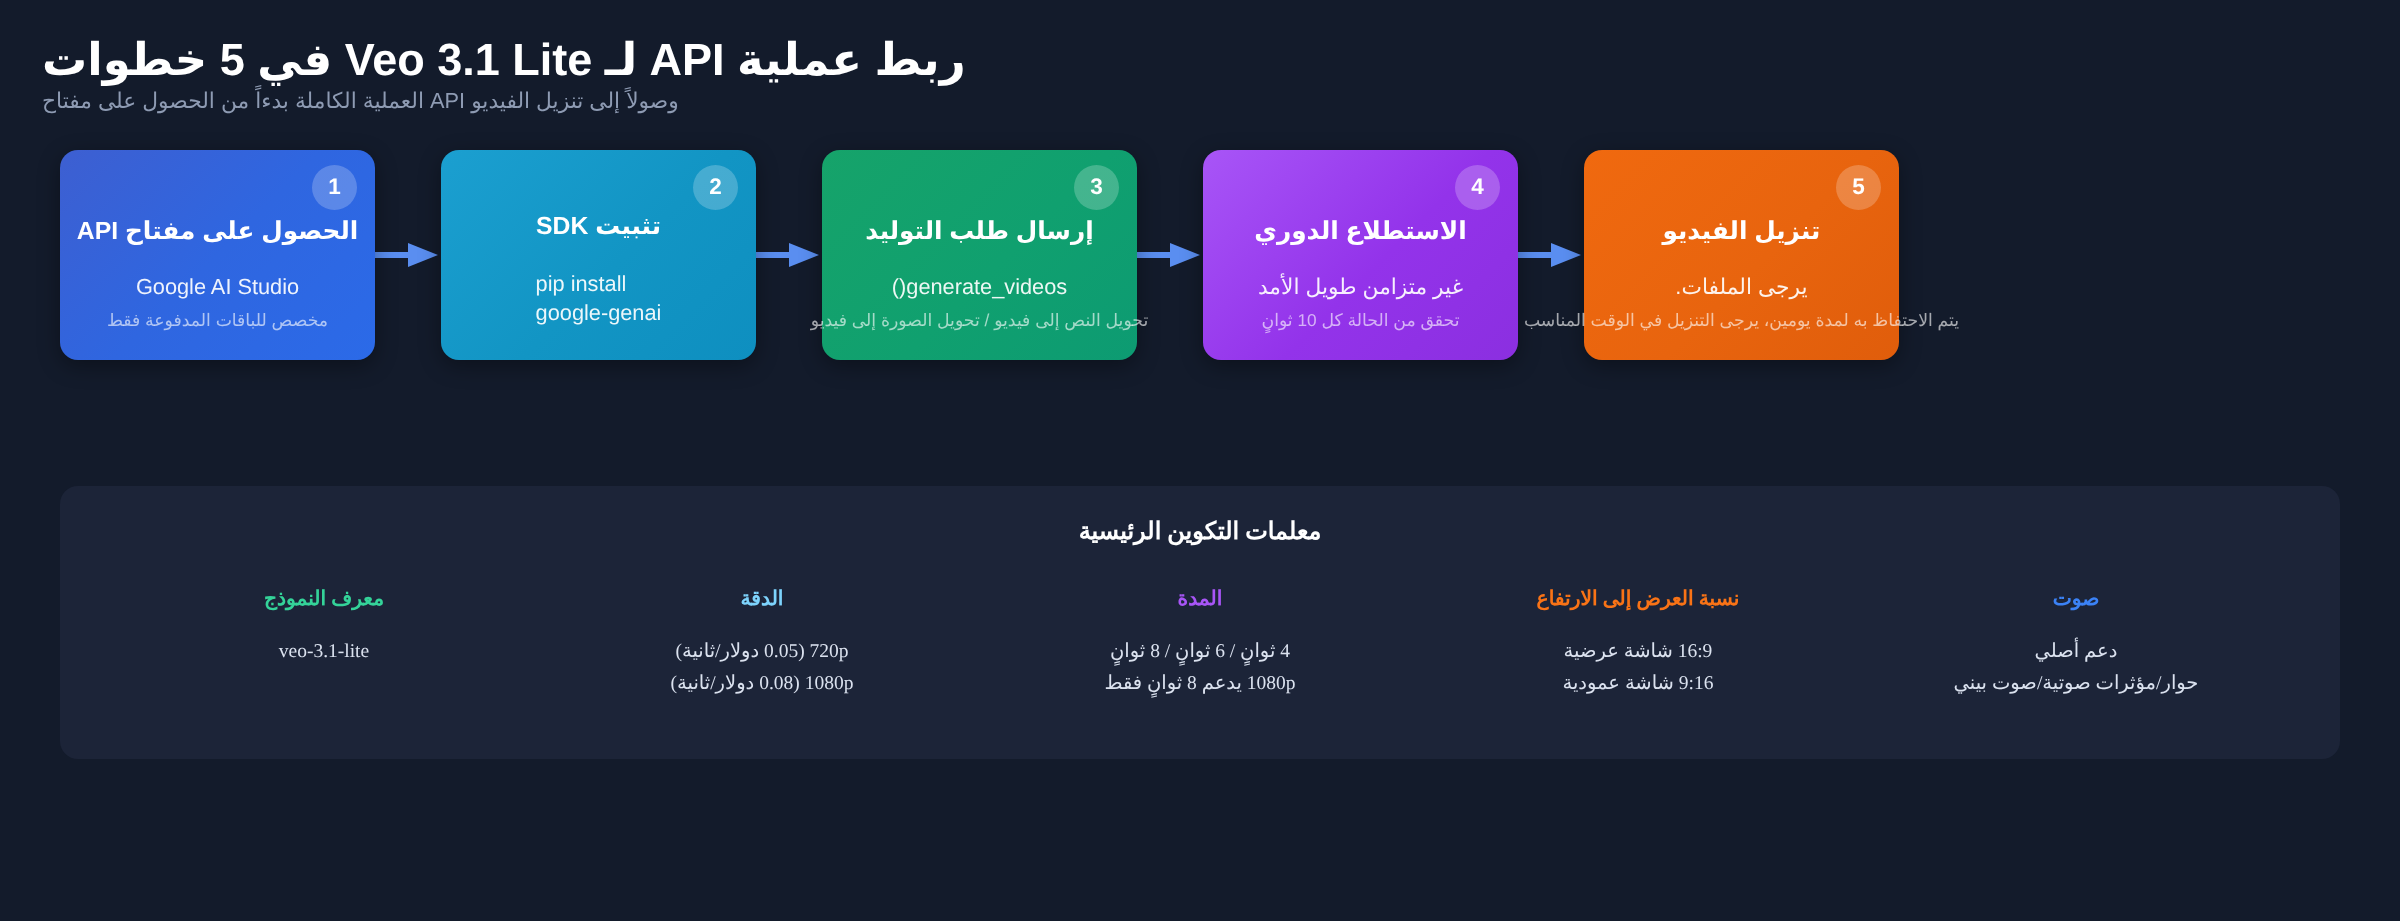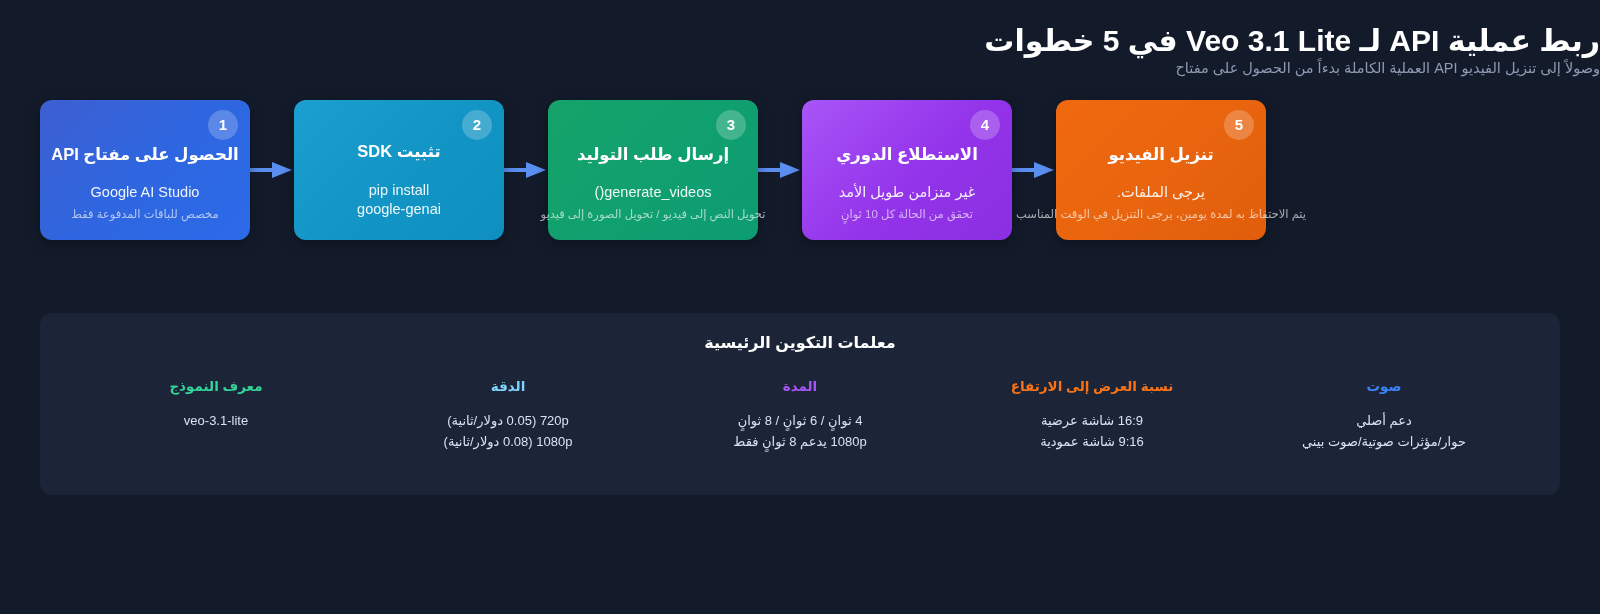--- a/index.html
+++ b/index.html
@@ -13,22 +13,23 @@
 
   body {
     background:#131b2b;
     font-family:"Liberation Sans","DejaVu Sans",sans-serif;
     color:#ffffff;
     position:relative;
   }
 
   
   .header {
-    text-align:right;
+    text-align:left;
     padding-top:22px;
+    padding-left:28px;
   }
   .header h1 {
     font-size:30px;
     font-weight:bold;
     color:#ffffff;
     letter-spacing:0px;
     line-height:1.25;
   }
   .header .sub {
     font-size:14.5px;
@@ -92,21 +93,21 @@
     font-weight:bold;
     color:#ffffff;
     text-align:center;
     line-height:1.3;
     white-space:nowrap;
   }
   .card-code {
     margin-top:18px;
     font-size:14.5px;
     color:rgba(255,255,255,.92);
-    text-align:center;
+    text-align:left;
     line-height:1.35;
     white-space:nowrap;
   }
   .card-code .l2 { display:block; }
   .card-note {
     margin-top:4px;
     font-size:11.5px;
     color:rgba(255,255,255,.62);
     text-align:center;
     white-space:nowrap;
@@ -127,26 +128,27 @@
     display:flex;
     align-items:center;
     justify-content:center;
   }
   .arrow svg { display:block; }
 
   
   .panel {
     position:absolute;
     left:40px;
-    top:313px;
+    top:324px;
     width:1520px;
     height:182px;
     background:#1c2438;
     border-radius:12px;
     padding-top:20px;
+    font-family:Liberation Serif, serif;
   }
   .panel-title {
     text-align:center;
     font-size:16px;
     font-weight:bold;
     color:#ffffff;
     letter-spacing:.2px;
   }
   .param-grid {
     margin-top:26px;

